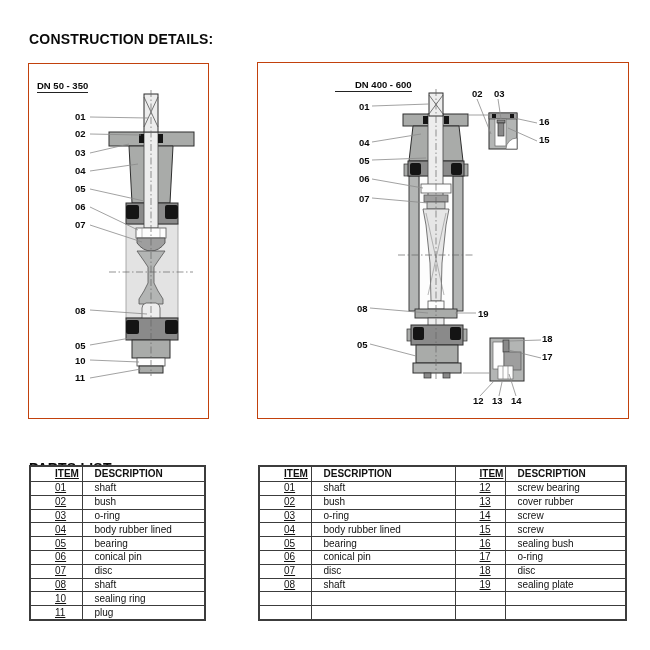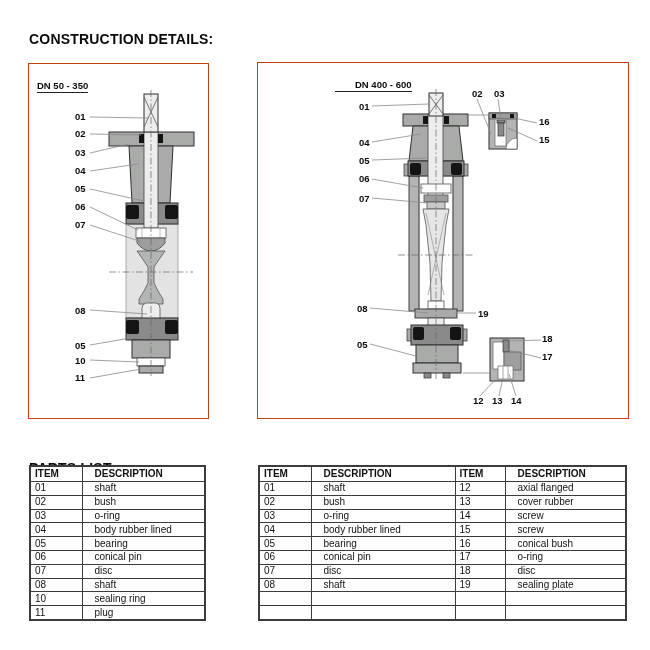--- a/index.html
+++ b/index.html
@@ -19,21 +19,21 @@
   .callout{position:absolute;font-size:9.5px;font-weight:bold;line-height:10px;color:#0a0a0a;white-space:nowrap;}
   .parts-table{position:absolute;border-collapse:collapse;table-layout:fixed;background:#fff;
                border:2px solid #3c3c3c;font-size:10px;}
   #table-left{left:29px;top:465px;width:175px;}
   #table-right{left:258px;top:465px;width:367px;}
   .parts-table th,.parts-table td{border-bottom:1px solid #3c3c3c;padding:0 0 0 12px;margin:0;
       height:12.8px;line-height:12px;text-align:left;vertical-align:middle;
       overflow:hidden;white-space:nowrap;font-size:10px;}
   .parts-table th{height:14px;font-weight:bold;}
   .parts-table th:not(:first-child),.parts-table td:not(:first-child){border-left:1px solid #3c3c3c;}
-  .parts-table .col-item{padding-left:4px;}
+  .parts-table .col-item{padding-left:24px;text-decoration:underline;}
 </style>
 </head>
 <body>
 
 <div class="page">
 
   <div class="sec-title" id="construction-title">CONSTRUCTION DETAILS:</div>
 
   <div class="panel" id="panel-left">
     <svg width="179" height="354" viewBox="0 0 179 354">
@@ -320,21 +320,21 @@
           <th class="col-desc">DESCRIPTION</th>
           <th class="col-item">ITEM</th>
           <th class="col-desc">DESCRIPTION</th>
         </tr>
       </thead>
       <tbody>
         <tr>
           <td class="col-item">01</td>
           <td class="col-desc">shaft</td>
           <td class="col-item">12</td>
-          <td class="col-desc">axial flanged</td>
+          <td class="col-desc">screw bearing</td>
         </tr>
         <tr>
           <td class="col-item">02</td>
           <td class="col-desc">bush</td>
           <td class="col-item">13</td>
           <td class="col-desc">cover rubber</td>
         </tr>
         <tr>
           <td class="col-item">03</td>
           <td class="col-desc">o-ring</td>
@@ -344,21 +344,21 @@
         <tr>
           <td class="col-item">04</td>
           <td class="col-desc">body rubber lined</td>
           <td class="col-item">15</td>
           <td class="col-desc">screw</td>
         </tr>
         <tr>
           <td class="col-item">05</td>
           <td class="col-desc">bearing</td>
           <td class="col-item">16</td>
-          <td class="col-desc">conical bush</td>
+          <td class="col-desc">sealing bush</td>
         </tr>
         <tr>
           <td class="col-item">06</td>
           <td class="col-desc">conical pin</td>
           <td class="col-item">17</td>
           <td class="col-desc">o-ring</td>
         </tr>
         <tr>
           <td class="col-item">07</td>
           <td class="col-desc">disc</td>

